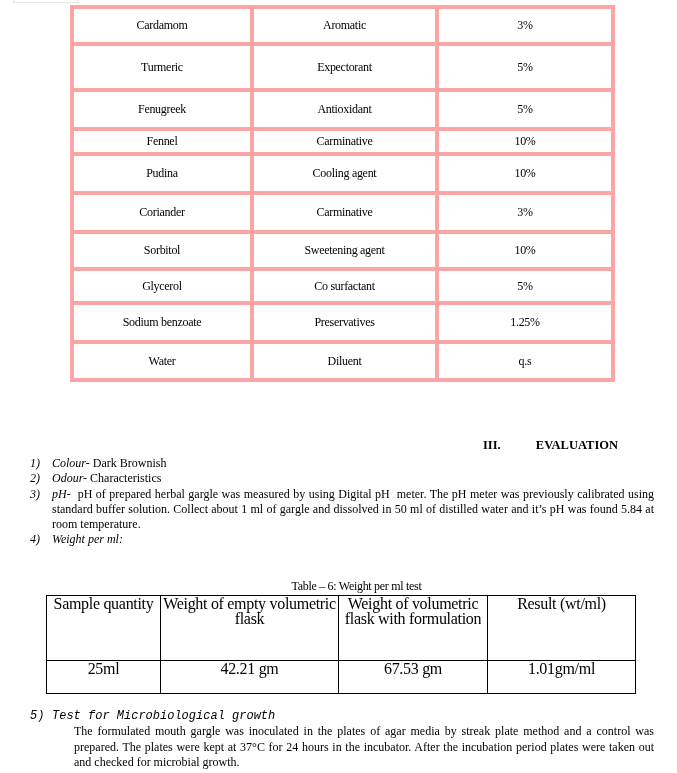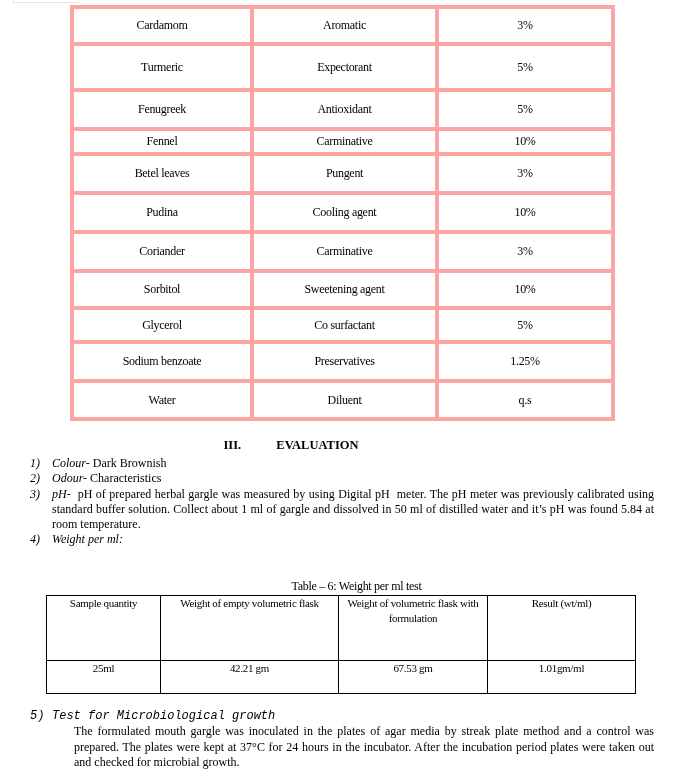--- a/index.html
+++ b/index.html
@@ -12,36 +12,36 @@
     position: absolute; left: 13px; top: 0; width: 64px; height: 2px;
     border: 1px solid #e6e6e6; border-top: none;
   }
   table { border-collapse: collapse; position: absolute; table-layout: fixed; }
   #ingredients { left: 70px; top: 5px; width: 541px; }
   #ingredients td {
     border: 4px solid #fca5a5; text-align: center; vertical-align: middle;
     font-size: 12px; padding: 0; letter-spacing: -0.3px;
   }
   .heading {
-    position: absolute; top: 438px; left: 0; width: 622px; text-align: center;
+    position: absolute; top: 438px; left: 0; width: 622px; text-align: right;
     font-weight: bold; font-size: 12.5px;
   }
   .heading .num { position: relative; left: -36px; }
   .heading .txt { position: relative; left: -4px; }
   .eval-list { position: absolute; left: 30px; top: 456px; width: 624px; font-size: 12px; line-height: 15.3px; }
   .eval-item { position: relative; padding-left: 22px; }
   .eval-item .n { position: absolute; left: 0; top: 0; font-style: italic; }
   .eval-item .lbl { font-style: italic; }
   .eval-item .body { text-align: justify; }
   .caption { position: absolute; top: 579px; left: 16px; width: 677px; text-align: center; font-size: 12px; letter-spacing: -0.3px; }
   .caption span { position: relative; left: 2px; }
   #weight { left: 46px; top: 595px; width: 589px; }
   #weight td {
     border: 1px solid #000; text-align: center; vertical-align: top; padding: 0 2px;
-    font-size: 11px; line-height: 15px; letter-spacing: -0.3px;
+    font-size: 16px; line-height: 15px; letter-spacing: -0.3px;
   }
   .sec5 { position: absolute; left: 30px; top: 709px; width: 624px; font-size: 12px; line-height: 15.3px; }
   .sec5 .title { font-style: italic; padding-left: 0; font-family: Liberation Mono, monospace; }
   .sec5 .title .n { display: inline-block; width: 22px; }
   .sec5 .body { text-align: justify; margin-left: 44px; }
 </style>
 </head>
 <body>
 
 <div class="topbox"></div>
@@ -65,25 +65,20 @@
       </tr>
       <tr style="height: 39px;">
         <td>Fenugreek</td>
         <td>Antioxidant</td>
         <td>5%</td>
       </tr>
       <tr style="height: 25px;">
         <td>Fennel</td>
         <td>Carminative</td>
         <td>10%</td>
-      </tr>
-      <tr style="height: 39px;">
-        <td>Betel leaves</td>
-        <td>Pungent</td>
-        <td>3%</td>
       </tr>
       <tr style="height: 39px;">
         <td>Pudina</td>
         <td>Cooling agent</td>
         <td>10%</td>
       </tr>
       <tr style="height: 39px;">
         <td>Coriander</td>
         <td>Carminative</td>
         <td>3%</td>

